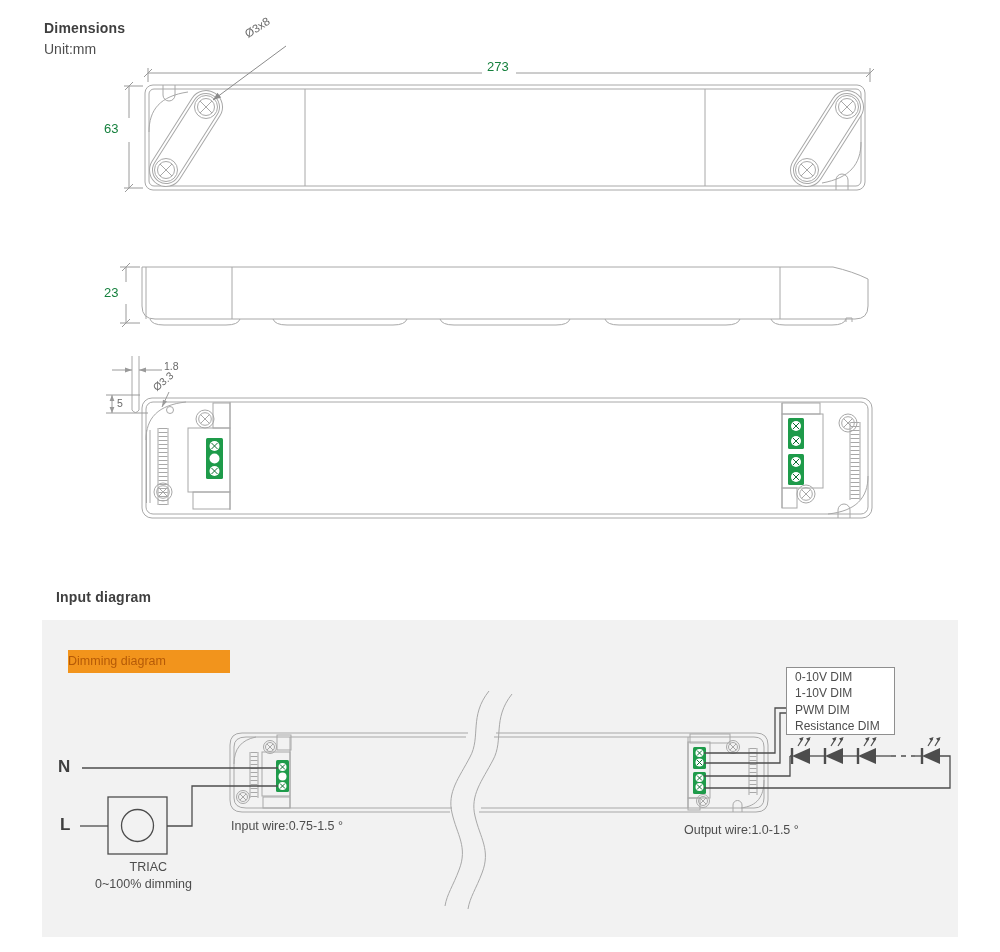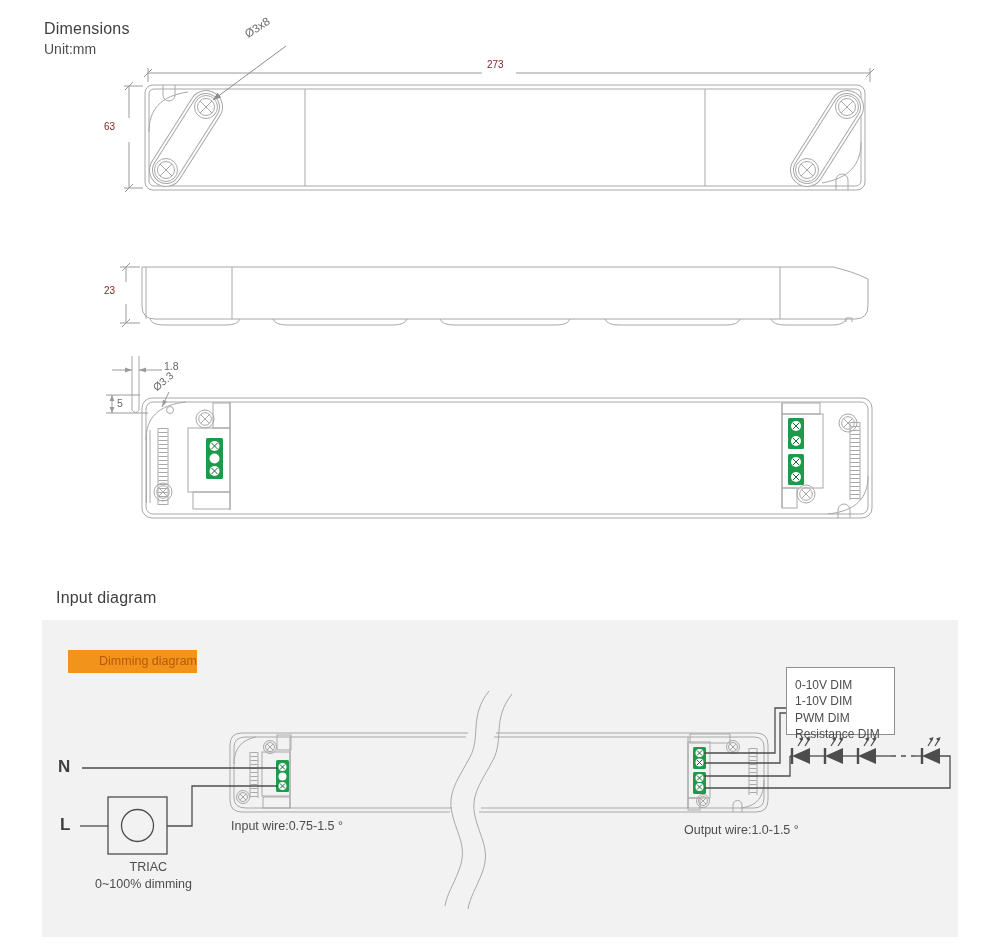--- a/index.html
+++ b/index.html
@@ -5,30 +5,30 @@
 :root{
   --line:#a8a8a8; --dim:#9a9a9a; --ink:#4d4d4d; --heading:#3f3f3f;
   --wire:#4d4d4d; --green:#1E9B4A; --greendk:#0E6E33;
   --orange:#F2941C; --orangetx:#B55A07; --panel:#F2F2F2;
 }
 *{margin:0;padding:0;box-sizing:border-box}
 body{background:#fff;font-family:"Liberation Sans",sans-serif;}
 .stage{position:relative;width:1000px;height:952px;background:#fff;overflow:hidden}
 .art{position:absolute;left:0;top:0;z-index:0}
 .txt{position:absolute;z-index:2;color:var(--ink);font-size:12.5px;white-space:nowrap}
-.h1{font-size:16px;font-weight:normal;color:var(--heading);letter-spacing:.2px}
-.dimlab{font-size:10px;color:#7f1d1d}
+.h1{font-size:14px;font-weight:bold;color:var(--heading);letter-spacing:.2px}
+.dimlab{font-size:13px;color:#15803d}
 .smdim{font-size:10.5px;color:#6a6a6a}
 .rot33{transform:rotate(-33deg);transform-origin:left bottom}
 .rot40{transform:rotate(-40deg);transform-origin:left bottom}
 .nl{font-size:17px;font-weight:bold;color:var(--heading)}
-.badge{position:absolute;z-index:2;left:68px;top:650px;width:129px;height:23px;
-  background:var(--orange);color:var(--orangetx);font-size:12.5px;line-height:23px;text-align:right}
+.badge{position:absolute;z-index:2;left:68px;top:650px;width:162px;height:23px;
+  background:var(--orange);color:var(--orangetx);font-size:12.5px;line-height:23px;text-align:left}
 .dimbox{position:absolute;z-index:2;left:786px;top:667px;width:109px;height:68px;
-  background:#fff;border:1px solid #8f8f8f;padding:9px 0 0 8px}
+  background:#fff;border:1px solid #8f8f8f;padding:1px 0 0 8px}
 .dimbox div{font-size:12px;line-height:16.3px;color:var(--ink)}
 .center{text-align:right}
 </style>
 </head>
 <body>
 
 <div class="stage">
 
 <svg class="art" width="1000" height="952" viewBox="0 0 1000 952">
   <defs>

